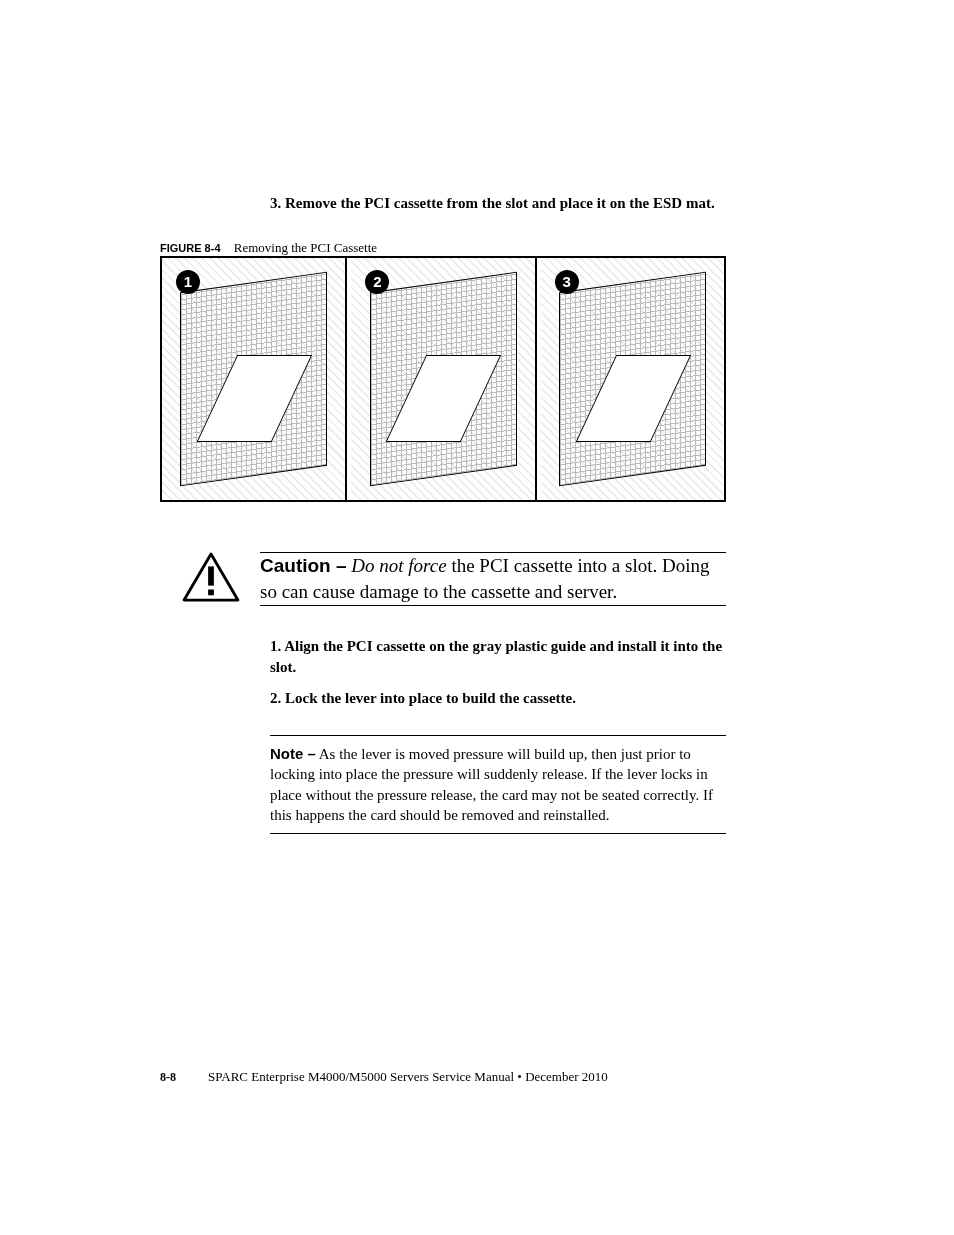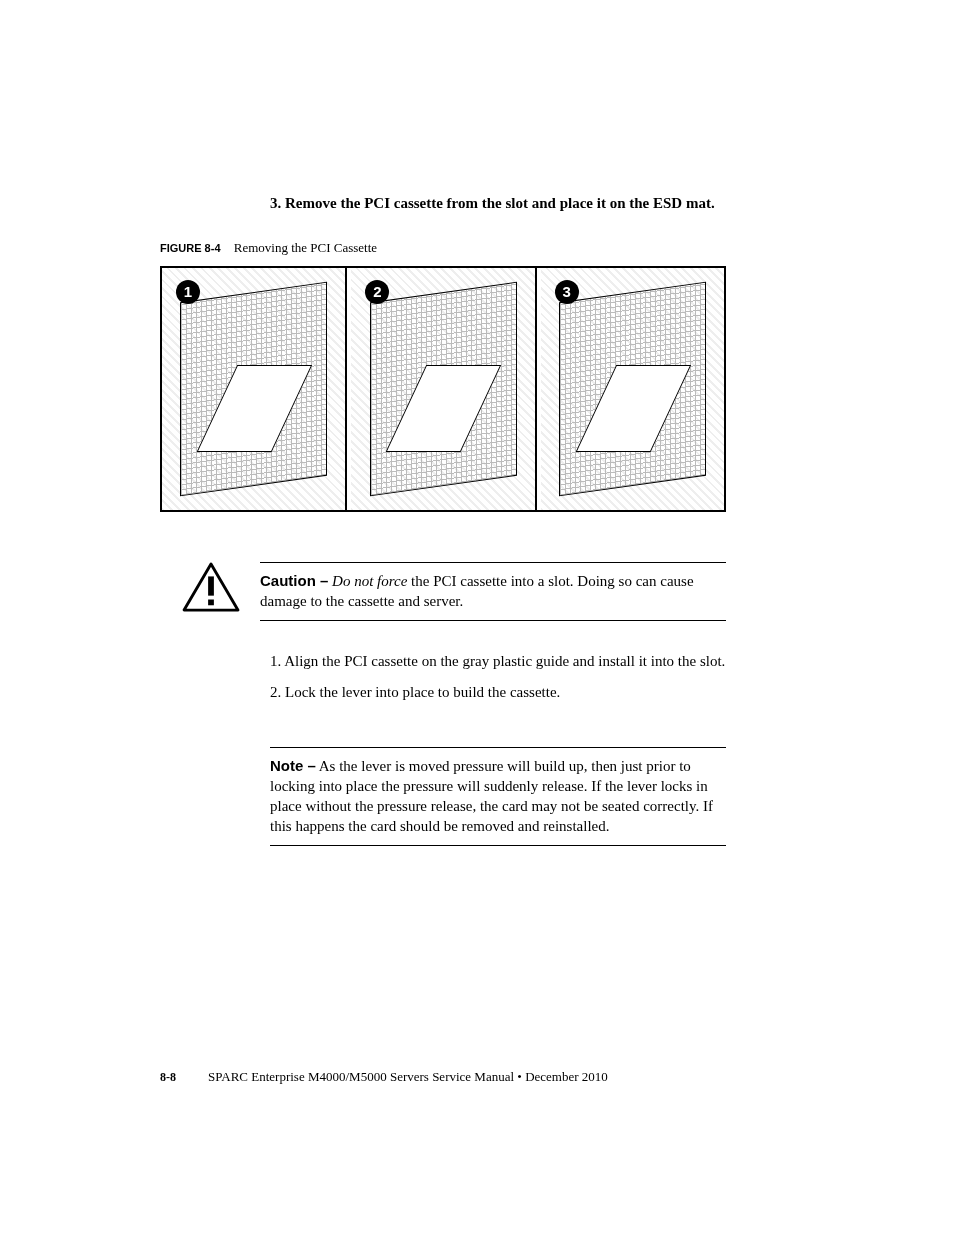--- a/index.html
+++ b/index.html
@@ -36,21 +36,20 @@
     font-family: Arial, Helvetica, sans-serif;
     font-weight: bold;
   }
   code {
     font-family: "Courier New", monospace;
     font-size: 14px;
   }
   .figure-caption {
     margin-left: 0;
     font-size: 13px;
-    margin-bottom: 10px;
   }
   .figure-caption .fig-label {
     font-family: Arial, Helvetica, sans-serif;
     font-weight: bold;
     font-size: 11px;
     margin-right: 10px;
   }
   .figure {
     border: 2px solid #000;
     height: 246px;
@@ -124,34 +123,34 @@
   }
   .caution-icon {
     flex: 0 0 58px;
     margin-left: -88px;
   }
   .caution-icon svg { width: 58px; height: 50px; }
   .caution-box {
     flex: 1;
     border-top: 1px solid #000;
     border-bottom: 1px solid #000;
-    padding: 8px 0;
-    font-size: 15px;
+    padding: 0 0;
+    font-size: 19px;
     line-height: 1.35;
   }
   .caution-label {
     font-family: Arial, Helvetica, sans-serif;
     font-weight: bold;
   }
   em.inline { font-style: italic; }
   .steps {
-    font-weight: normal;
+    font-weight: bold;
     font-size: 15px;
     line-height: 1.4;
-    margin-bottom: 44px;
+    margin-bottom: 26px;
   }
   .steps div { margin-bottom: 10px; }
   .footer {
     position: absolute;
     bottom: 150px;
     left: 160px;
     right: 110px;
     font-size: 13px;
     display: flex;
     align-items: baseline;

